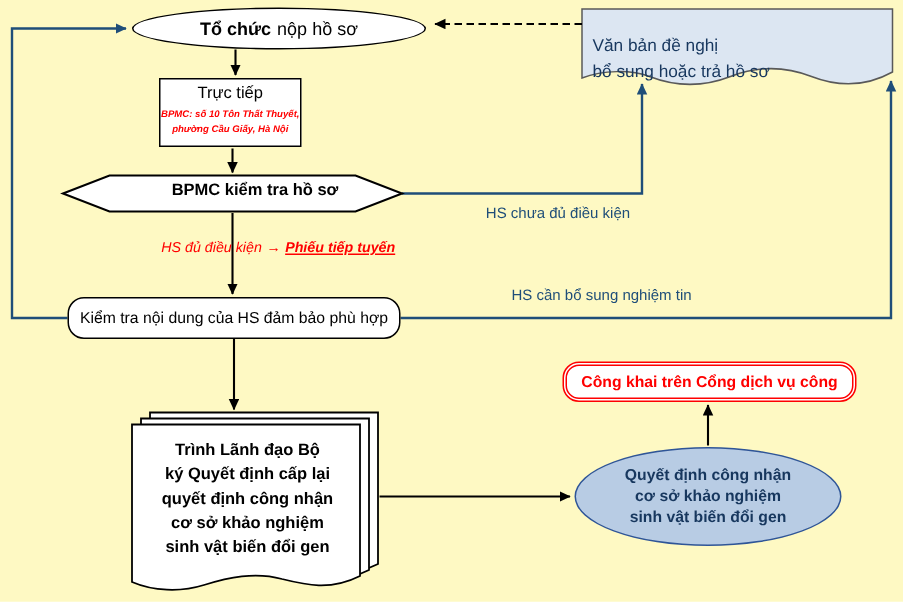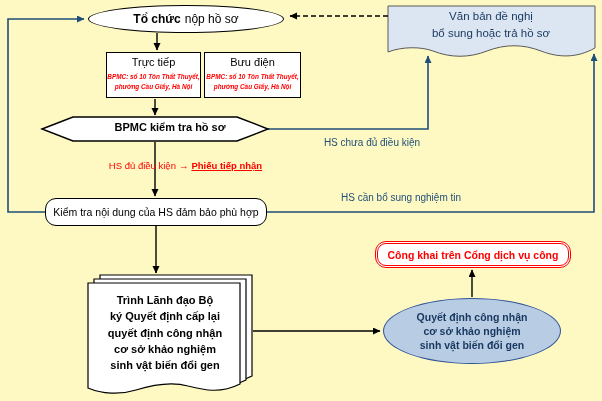--- a/index.html
+++ b/index.html
@@ -10,35 +10,35 @@
   .flexc { display:flex; align-items:center; justify-content:center;border-radius:11px; }
 
   .ellipse-start {
     left:88px; top:5px; width:196px; height:28px;
     border:1.5px solid #000; border-radius:50%; background:#fff;
     font-size:12px; gap:4px; color:#000;
   }
   .ellipse-start .b { font-weight:bold; }
 
   .banner-text {
-    left:395px; top:8px; width:192px; text-align:center;
+    left:395px; top:23px; width:192px; text-align:left;
     font-size:11.5px; line-height:1.5; color:#17375E; white-space:pre-line;
   }
 
   .chan { top:52px; height:46px; border:1px solid #000; background:#fff; }
   .chan-t { margin-top:3px; text-align:center; font-size:11px; color:#000; }
   .chan-d { margin-top:4px; text-align:center; font-size:6.4px; color:#FF0000;
             font-style:italic; font-weight:bold; white-space:pre-line; line-height:1.5; }
 
   .hex-label { left:70px; top:121px; width:200px; text-align:center;
                font-weight:bold; font-size:11px; color:#000; }
 
   .elig-row { left:88px; top:160px; width:195px; display:flex; gap:3px;
               justify-content:center;
-              font-size:9.5px; color:#FF0000; }
+              font-size:9.5px; color:#FF0000;font-style:italic; }
   .elig-row .receipt { font-weight:bold; text-decoration:underline; }
 
   .content-box { left:45px; top:198px; width:222px; height:28px;
                  border:1.5px solid #000; background:#fff;
                  font-size:10.5px; text-align:center; color:#000; }
 
   .blue-label { font-size:10px; color:#1F4E79; }
   .lbl-noteligible { left:302px; top:137px; width:140px; text-align:center; }
   .lbl-supplement  { left:341px; top:192px; width:160px; }
 
@@ -102,32 +102,27 @@
   </div>
 
   <div class="abs banner-text">Văn bản đề nghị
 bổ sung hoặc trả hồ sơ</div>
 
   <div class="abs chan" style="left:106px;width:95px">
     <div class="chan-t">Trực tiếp</div>
     <div class="chan-d">BPMC: số 10 Tôn Thất Thuyết,
 phường Cầu Giấy, Hà Nội</div>
   </div>
-  <div class="abs chan" style="left:204px;width:97px">
-    <div class="chan-t">Bưu điện</div>
-    <div class="chan-d">BPMC: số 10 Tôn Thất Thuyết,
-phường Cầu Giấy, Hà Nội</div>
-  </div>
 
   <div class="abs hex-label">BPMC kiểm tra hồ sơ</div>
 
   <div class="abs elig-row">
     <span>HS đủ điều kiện</span>
     <span>→</span>
-    <span class="receipt">Phiếu tiếp nhận</span>
+    <span class="receipt">Phiếu tiếp tuyến</span>
   </div>
 
   <div class="abs flexc content-box">Kiểm tra nội dung của HS đảm bảo phù hợp</div>
 
   <div class="abs blue-label lbl-noteligible">HS chưa đủ điều kiện</div>
   <div class="abs blue-label lbl-supplement">HS cần bổ sung nghiệm tin</div>
 
   <div class="abs doc-text">Trình Lãnh đạo Bộ
 ký Quyết định cấp lại
 quyết định công nhận

